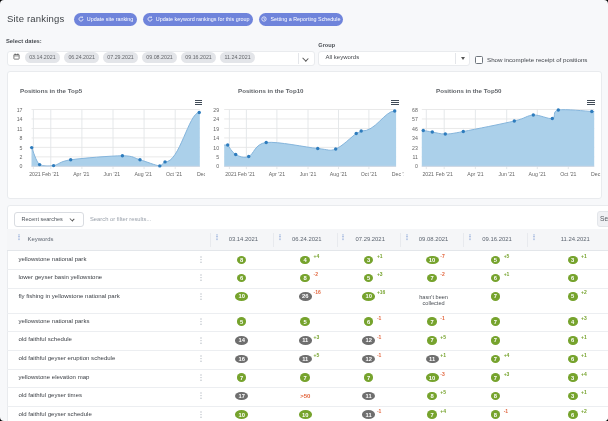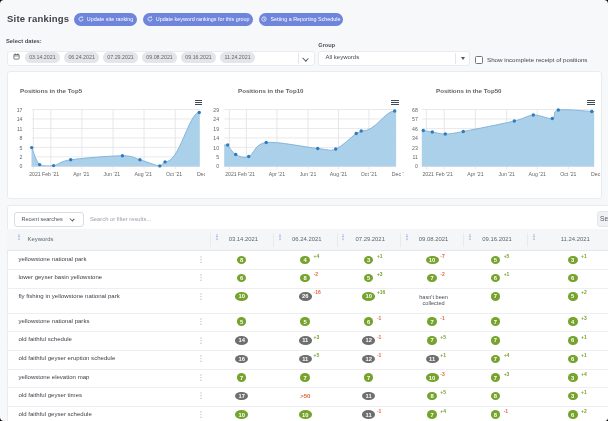--- a/index.html
+++ b/index.html
@@ -3,21 +3,21 @@
 *{margin:0;padding:0;box-sizing:border-box}
 html,body{width:608px;height:421px;background:#000;overflow:hidden;font-family:"Liberation Sans",sans-serif}
 #card{position:absolute;left:0;top:0;width:608px;height:421px;background:#f7f8fa;border-radius:4px;overflow:hidden}
 .panel{position:absolute;background:#fff;border:1px solid #e9ebee;border-radius:3px}
 .btn{position:absolute;height:13px;border-radius:6.5px;background:#6f84db;color:#fff;font-size:5.4px;display:flex;align-items:center;justify-content:center;gap:3px;top:12.6px}
 .chip{position:absolute;top:52.2px;height:10.5px;border-radius:5.5px;background:#e3e5e9;color:#63666b;font-size:5.3px;display:flex;align-items:center;justify-content:center}
 .burg{position:absolute;width:7.6px;height:8px}
 .burg i{position:absolute;left:0;width:7.6px;height:1.1px;background:#414b57;display:block}
 </style></head><body>
 <div id="card">
-  <div style="position:absolute;left:7px;top:12.8px;font-size:9.5px;font-weight:bold;color:#3f4347;letter-spacing:0.2px">Site rankings</div>
+  <div style="position:absolute;left:7px;top:12.8px;font-size:9.5px;font-weight:normal;color:#3f4347;letter-spacing:0.2px">Site rankings</div>
   <div class="btn" style="left:73.8px;width:63.6px">
       <svg width="6" height="6" viewBox="0 0 12 12">
         <path d="M10 6a4 4 0 1 1-1.2-2.8" fill="none" stroke="#fff" stroke-width="1.6"></path>
         <path d="M9.4 0.6 L9.8 3.6 L6.8 3.2 Z" fill="#fff"></path>
       </svg>
       <span>Update site ranking</span>
     </div>
   <div class="btn" style="left:142.9px;width:110.5px">
       <svg width="6" height="6" viewBox="0 0 12 12">
         <path d="M10 6a4 4 0 1 1-1.2-2.8" fill="none" stroke="#fff" stroke-width="1.6"></path>

